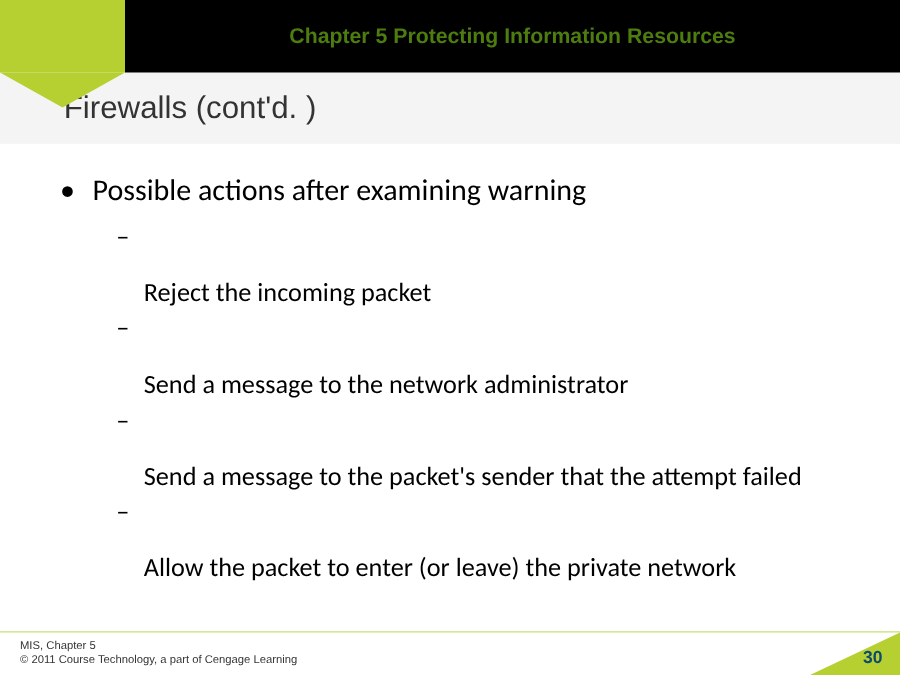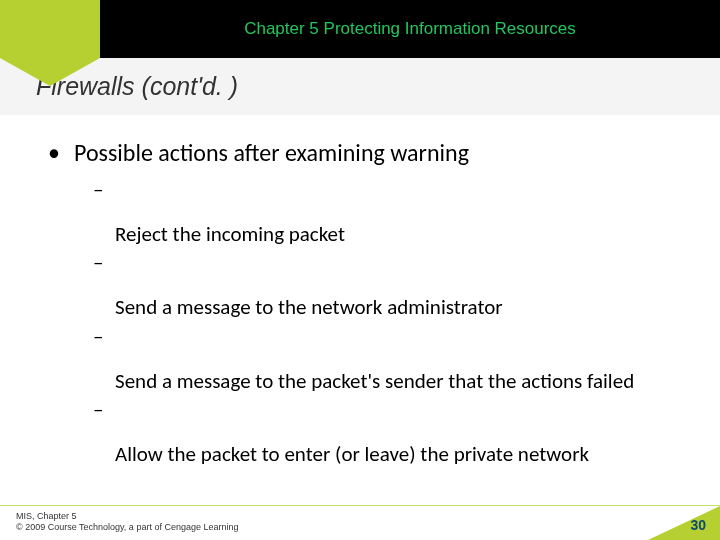--- a/index.html
+++ b/index.html
@@ -2,39 +2,38 @@
 <html><head>
 <meta charset="utf-8">
 <style>
   * { box-sizing: border-box; margin: 0; padding: 0; }
   html, body { width: 720px; height: 540px; font-family: Arial, Helvetica, sans-serif; background: #fff; overflow: hidden; }
   .slide { position: relative; width: 720px; height: 540px; }
 
   .header-row { display: flex; align-items: stretch; height: 58px; }
   .accent-box { width: 100px; height: 58px; background: #b6d032; }
   .header-title-wrap { flex: 1; background: #000; display: flex; align-items: center; justify-content: center; }
-  .header-title { color: #22c55e; font-weight: normal; font-size: 17px; }
+  .header-title { color: #4d7c0f; font-weight: bold; font-size: 17px; }
 
   .triangle-down {
     position: absolute;
     top: 58px;
     left: 0;
     width: 0; height: 0;
     border-left: 50px solid transparent;
     border-right: 50px solid transparent;
     border-top: 28px solid #b6d032;
   }
 
   .slide-title-area {
     background: #f4f4f4;
     height: 57px;
     display: flex;
     align-items: center;
-    padding-left: 36px;
-    font-style: italic;
+    padding-left: 51px;
   }
   .slide-title {
     font-size: 25px;
     color: #333;
     font-weight: normal;
     font-family: Arial, sans-serif;
   }
 
   .body {
     padding: 22px 40px 0 48px;
@@ -118,31 +117,31 @@
     <div class="bullet-l2">
       <span class="dash">–</span>
       <span class="txt">Reject the incoming packet</span>
     </div>
     <div class="bullet-l2">
       <span class="dash">–</span>
       <span class="txt">Send a message to the network administrator</span>
     </div>
     <div class="bullet-l2">
       <span class="dash">–</span>
-      <span class="txt">Send a message to the packet's sender that the actions failed</span>
+      <span class="txt">Send a message to the packet's sender that the attempt failed</span>
     </div>
     <div class="bullet-l2">
       <span class="dash">–</span>
       <span class="txt">Allow the packet to enter (or leave) the private network</span>
     </div>
   </div>
 
   <div class="footer-line"></div>
   <div class="footer">
     <div class="footer-left">
       <div>MIS, Chapter 5</div>
-      <div>© 2009 Course Technology, a part of Cengage Learning</div>
+      <div>© 2011 Course Technology, a part of Cengage Learning</div>
     </div>
     <div class="footer-accent"></div>
     <div class="page-num">30</div>
   </div>
 
 </div>
 
 </body></html>

